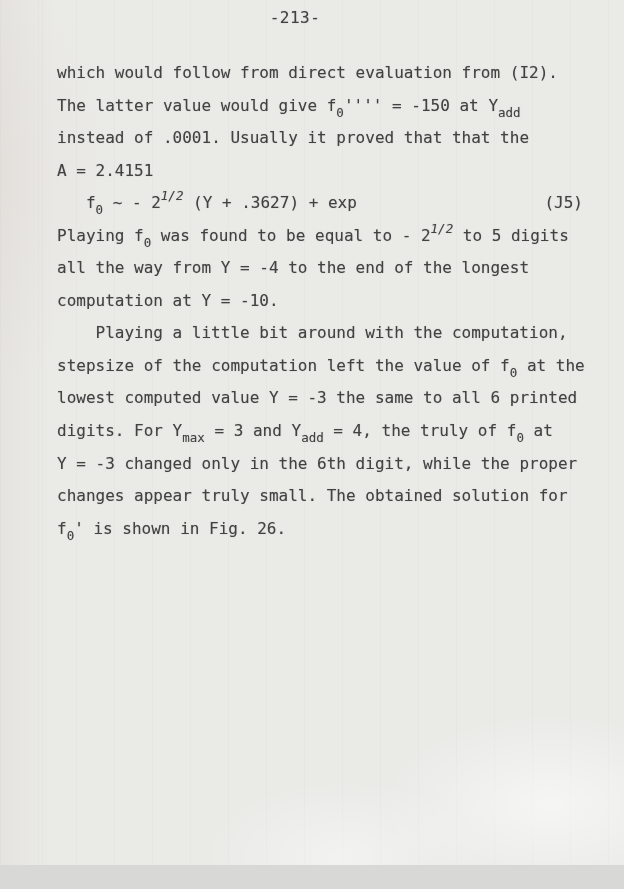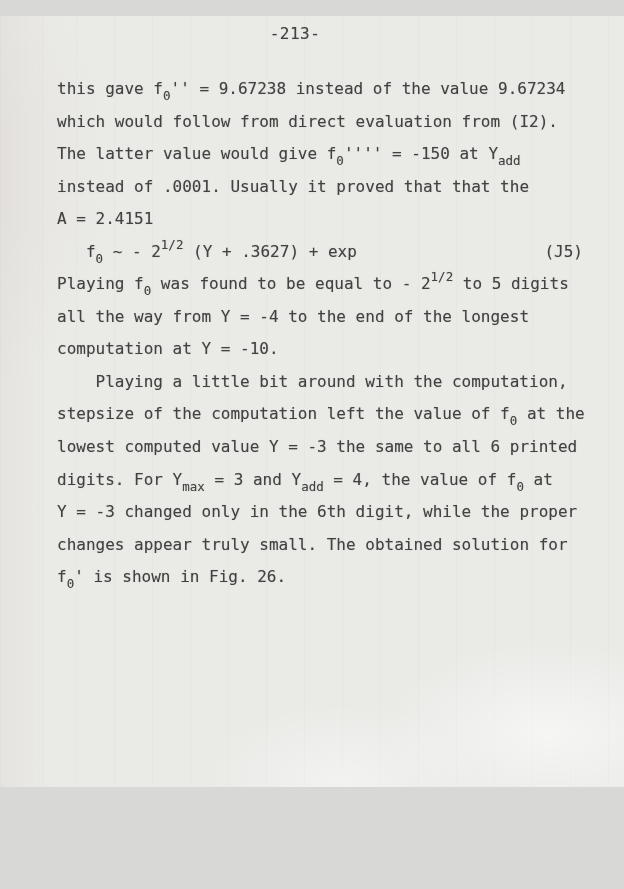--- a/index.html
+++ b/index.html
@@ -3,22 +3,22 @@
 <meta charset="utf-8">
 <style>
   html, body {
     margin: 0;
     padding: 0;
     background: #d8d8d6;
   }
   .page {
     position: relative;
     width: 624px;
-    height: 771px;
-    margin: 16px auto;
+    height: 865px;
+    margin: 0 auto;
     overflow: hidden;
     background-color: #eaeae7;
     background-image:
       radial-gradient(ellipse 240px 130px at 88% 93%, rgba(255,255,255,0.55), transparent 70%),
       radial-gradient(ellipse 200px 110px at 55% 99%, rgba(255,255,255,0.40), transparent 70%),
       radial-gradient(ellipse 160px 300px at 0% 20%, rgba(205,185,178,0.10), transparent 70%),
       linear-gradient(90deg, rgba(185,170,160,0.10), rgba(185,170,160,0.02) 38px, transparent 55px),
       linear-gradient(90deg, transparent 42px, rgba(125,120,115,0.09) 42px, transparent 43px),
       repeating-linear-gradient(90deg, rgba(140,135,128,0.045) 0 1px, transparent 1px 38px);
     font-family: "DejaVu Sans Mono", "Liberation Mono", monospace;
@@ -47,43 +47,42 @@
     height: 32.55px;
     line-height: 32.55px;
     white-space: pre;
   }
   .sub, .sup {
     display: inline-block;
     font-size: 12.5px;
     line-height: 12.5px;
   }
   .sub { transform: translateY(6px); }
-  .sup { transform: translateY(-8px); }
+  .sup { transform: translateY(-8px); font-style: italic; }
   .eq-label {
     position: absolute;
     right: 10px;
     top: 0;
   }
 </style>
 </head>
 <body>
 
 <div class="page">
   <div class="page-number">-213-</div>
   <div class="body-text" id="body-lines">
-      <div class="line"><span class="text">this gave f</span><span class="sub">0</span><span class="text">'' = 9.67238 instead of the value 9.67234</span></div>
       <div class="line"><span class="text">which would follow from direct evaluation from (I2).</span></div>
       <div class="line"><span class="text">The latter value would give f</span><span class="sub">0</span><span class="text">'''' = -150 at Y</span><span class="sub">add</span></div>
       <div class="line"><span class="text">instead of .0001. Usually it proved that that the</span></div>
       <div class="line"><span class="text">A = 2.4151</span></div>
       <div class="line" style="padding-left: 28.89px;"><span class="text">f</span><span class="sub">0</span><span class="text"> ~ - 2</span><span class="sup">1/2</span><span class="text"> (Y + .3627) + exp</span><span class="eq-label">(J5)</span></div>
       <div class="line"><span class="text">Playing f</span><span class="sub">0</span><span class="text"> was found to be equal to - 2</span><span class="sup">1/2</span><span class="text"> to 5 digits</span></div>
       <div class="line"><span class="text">all the way from Y = -4 to the end of the longest</span></div>
       <div class="line"><span class="text">computation at Y = -10.</span></div>
       <div class="line" style="padding-left: 38.52px;"><span class="text">Playing a little bit around with the computation,</span></div>
       <div class="line"><span class="text">stepsize of the computation left the value of f</span><span class="sub">0</span><span class="text"> at the</span></div>
       <div class="line"><span class="text">lowest computed value Y = -3 the same to all 6 printed</span></div>
-      <div class="line"><span class="text">digits. For Y</span><span class="sub">max</span><span class="text"> = 3 and Y</span><span class="sub">add</span><span class="text"> = 4, the value of f</span><span class="sub">0</span><span class="text"> at</span></div>
+      <div class="line"><span class="text">digits. For Y</span><span class="sub">max</span><span class="text"> = 3 and Y</span><span class="sub">add</span><span class="text"> = 4, the truly of f</span><span class="sub">0</span><span class="text"> at</span></div>
       <div class="line"><span class="text">Y = -3 changed only in the 6th digit, while the proper</span></div>
       <div class="line"><span class="text">changes appear truly small. The obtained solution for</span></div>
       <div class="line"><span class="text">f</span><span class="sub">0</span><span class="text">' is shown in Fig. 26.</span></div>
     </div>
 </div>
 
 </body></html>

